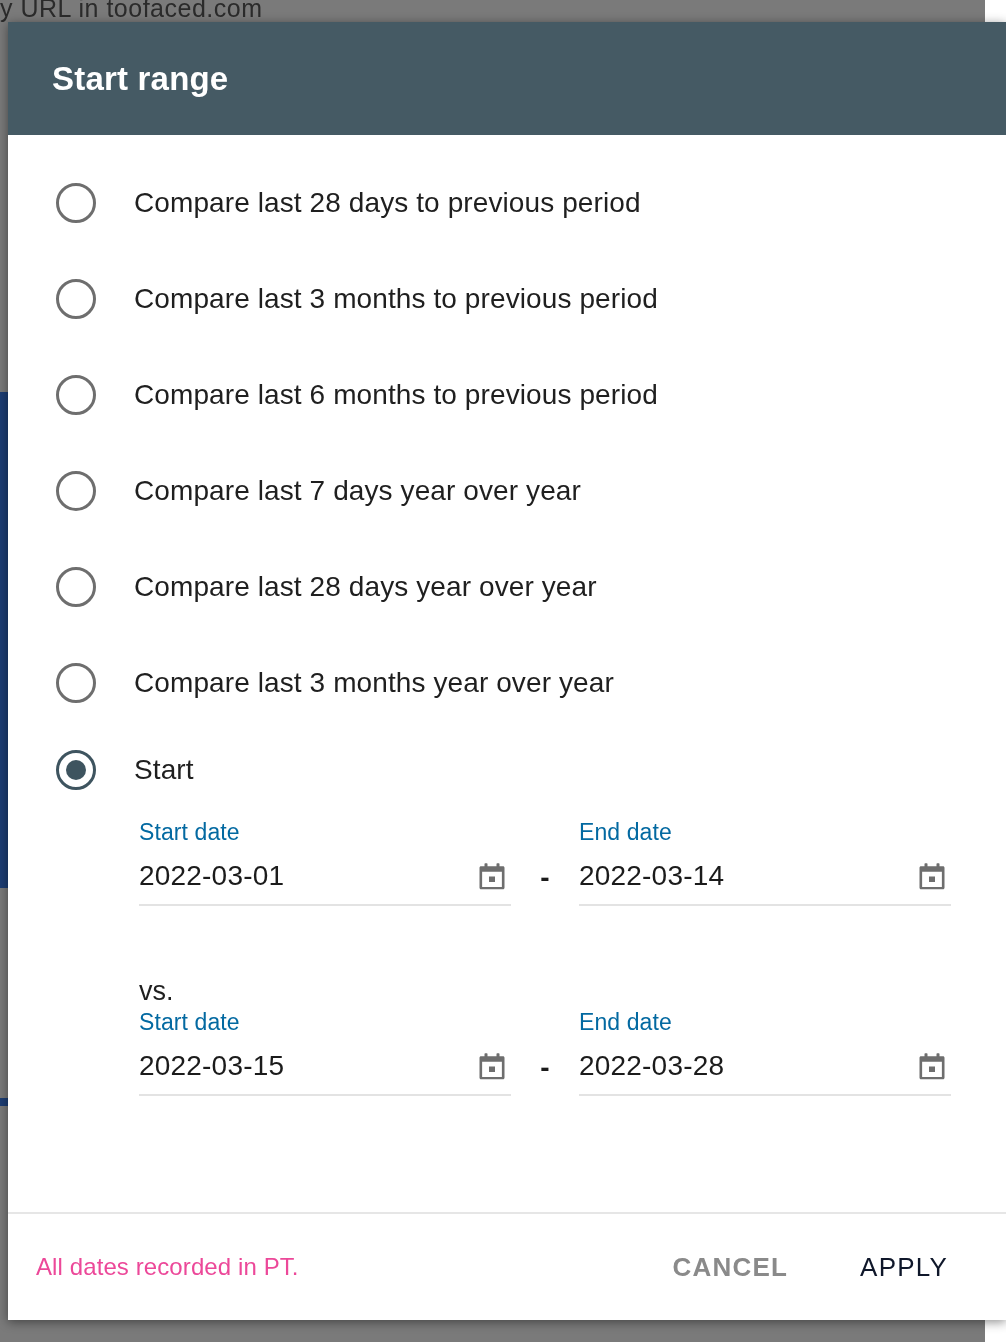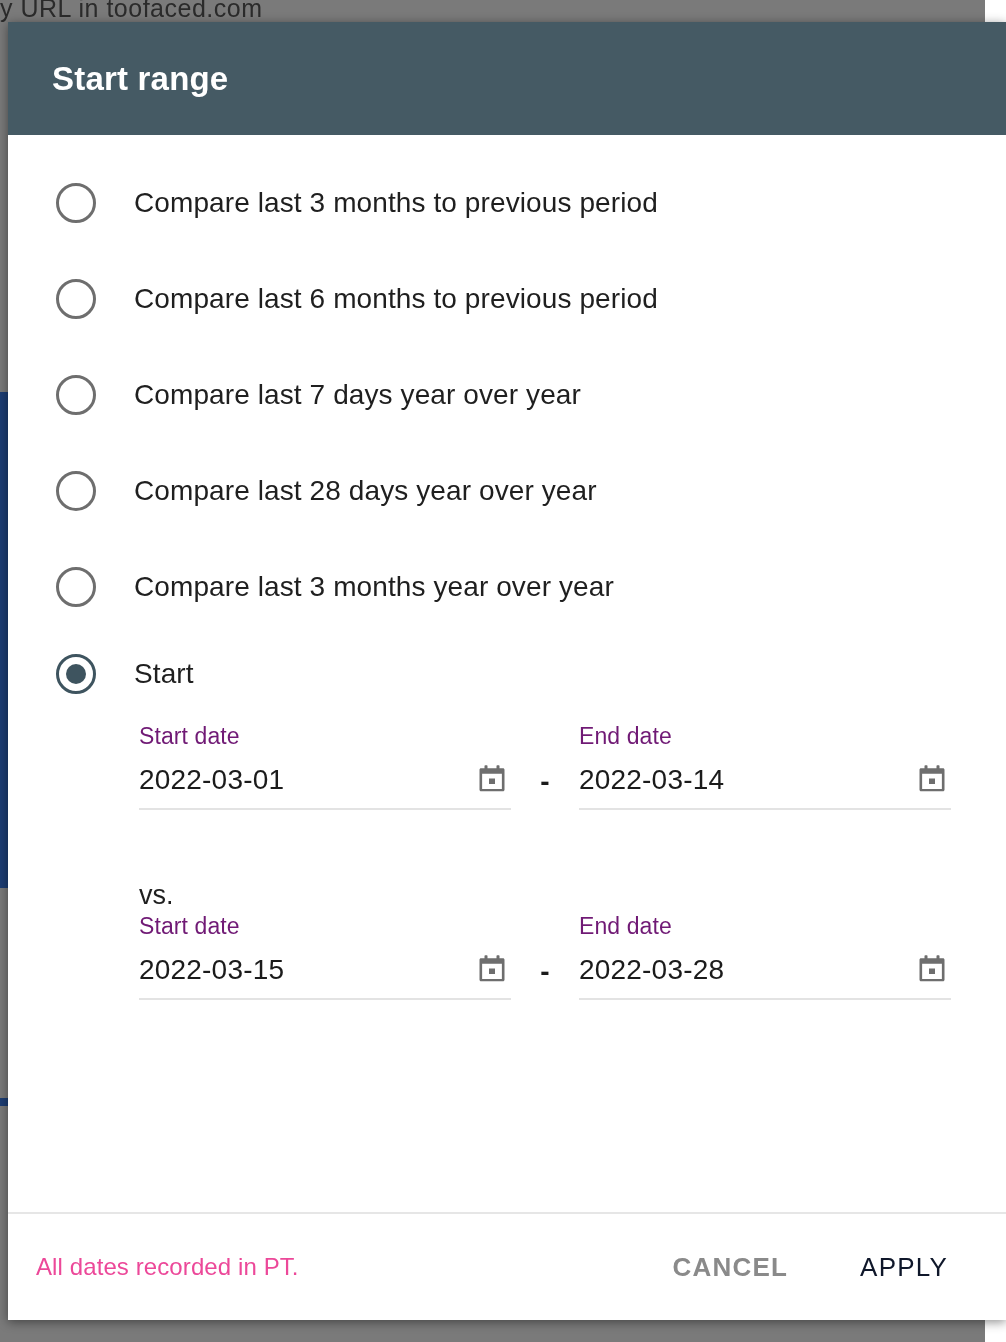--- a/index.html
+++ b/index.html
@@ -174,27 +174,27 @@
   .date-row {
     display: flex;
     align-items: flex-end;
   }
   .date-field {
     width: 372px;
     position: relative;
   }
   .field-caption {
     font-size: 23px;
-    color: #701a75;
+    color: #0369a1;
     margin-bottom: 14px;
     letter-spacing: 0.1px;
   }
   .field-line {
     display: flex;
-    align-items: flex-start;
+    align-items: flex-end;
     justify-content: space-between;
     border-bottom: 2px solid #e3e3e3;
     padding-bottom: 12px;
   }
   .field-value {
     font-size: 28px;
     color: #1b1b1b;
     letter-spacing: 0.2px;
   }
   .cal-icon {
@@ -264,20 +264,24 @@
 <div id="dialog">
 
   <div class="dialog-header">
     <span class="dialog-title">Start range</span>
   </div>
 
   <div class="dialog-body">
 
     <div class="radio-list">
 
+      <div class="radio-row">
+        <span class="radio-mark"></span>
+        <span class="radio-label">Compare last 28 days to previous period</span>
+      </div>
 
       <div class="radio-row">
         <span class="radio-mark"></span>
         <span class="radio-label">Compare last 3 months to previous period</span>
       </div>
 
       <div class="radio-row">
         <span class="radio-mark"></span>
         <span class="radio-label">Compare last 6 months to previous period</span>
       </div>

